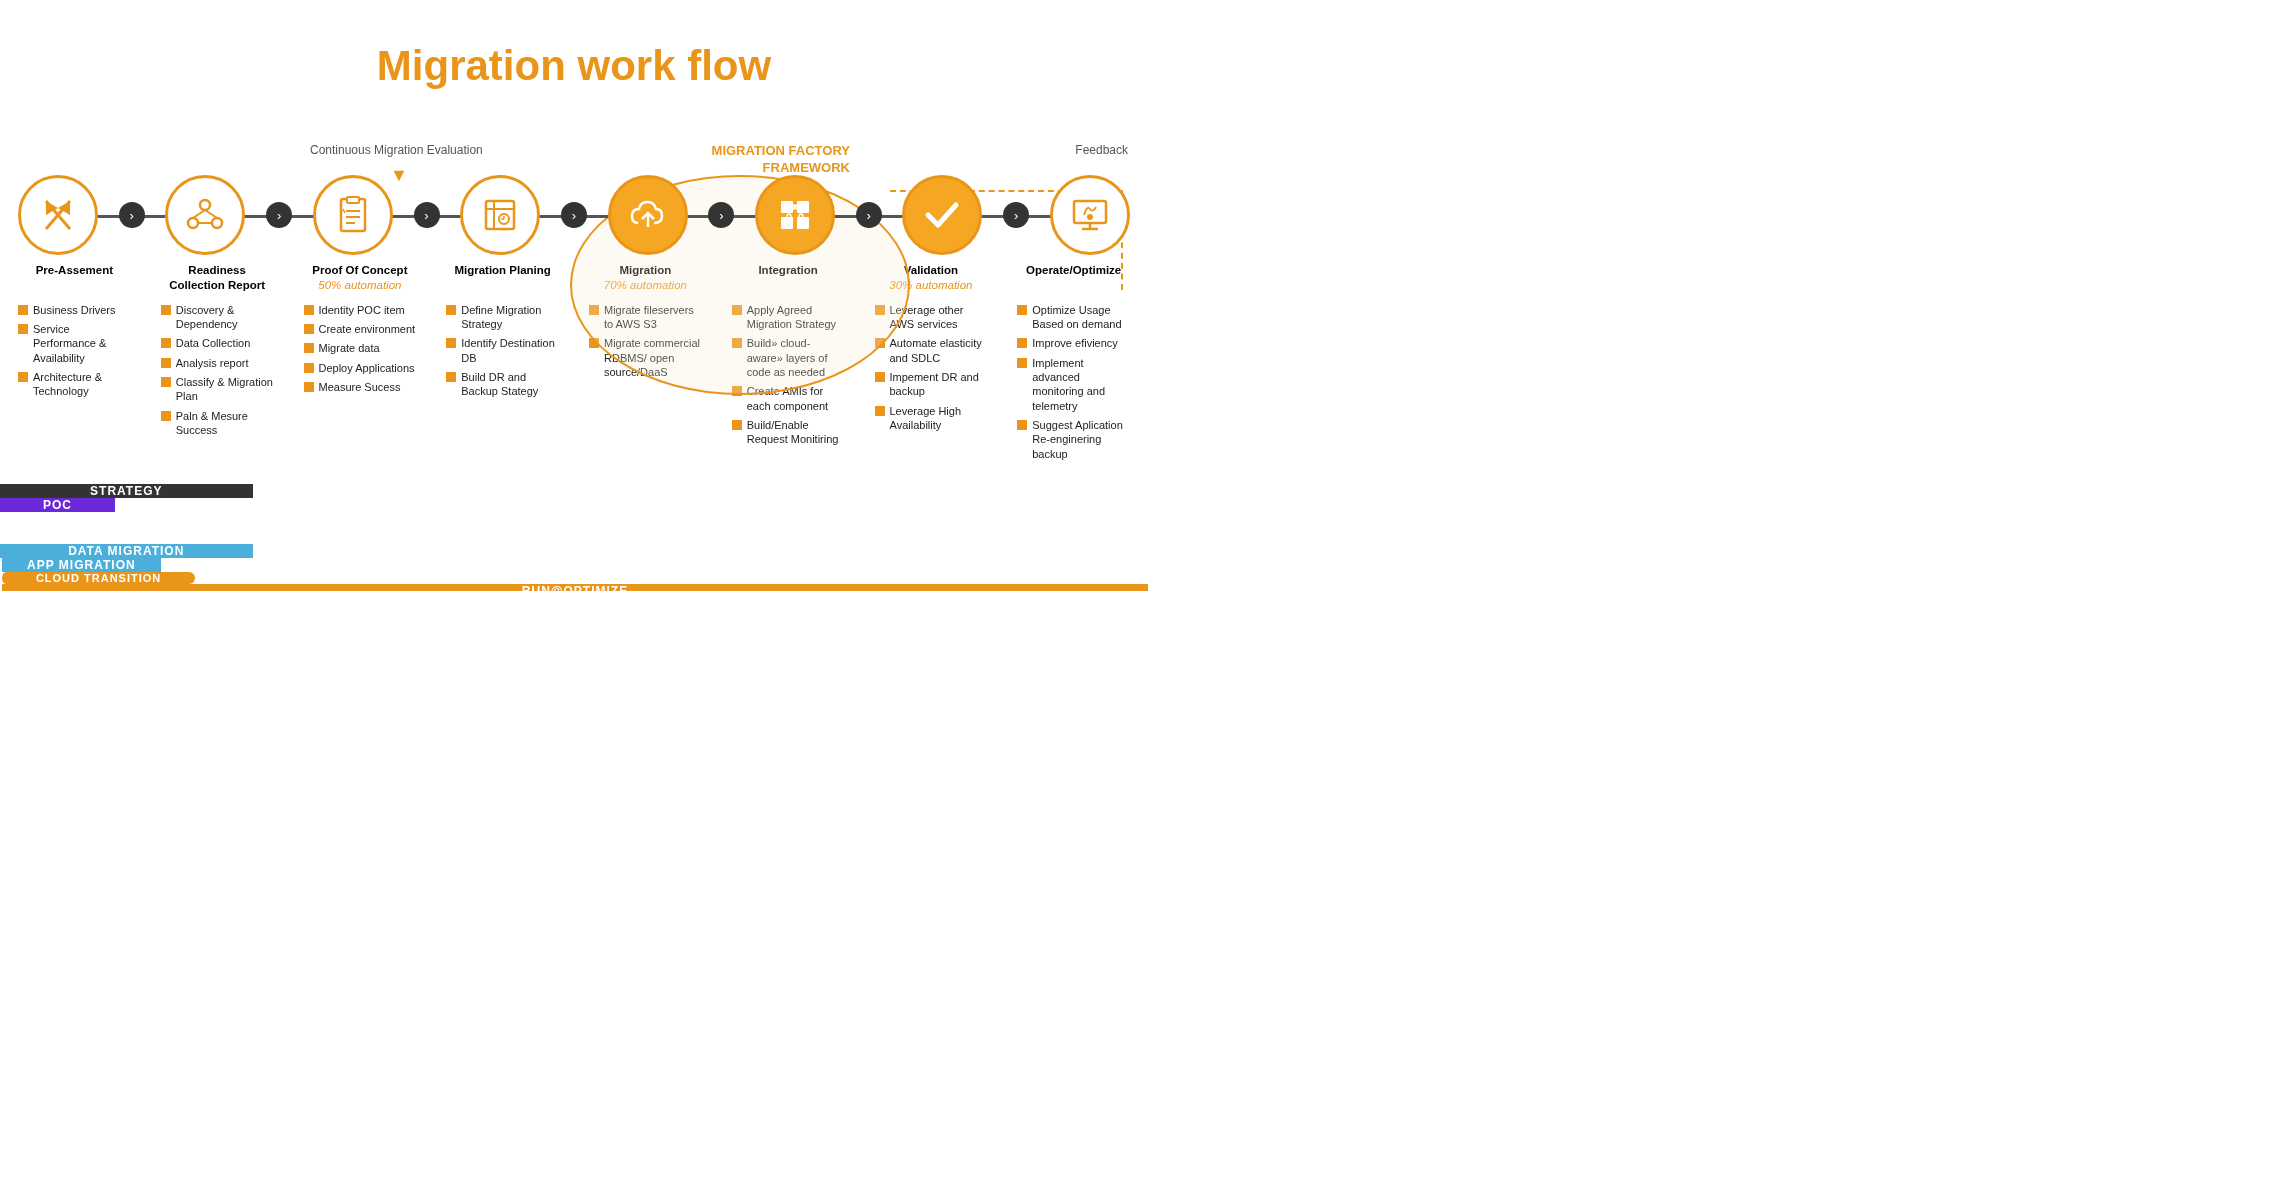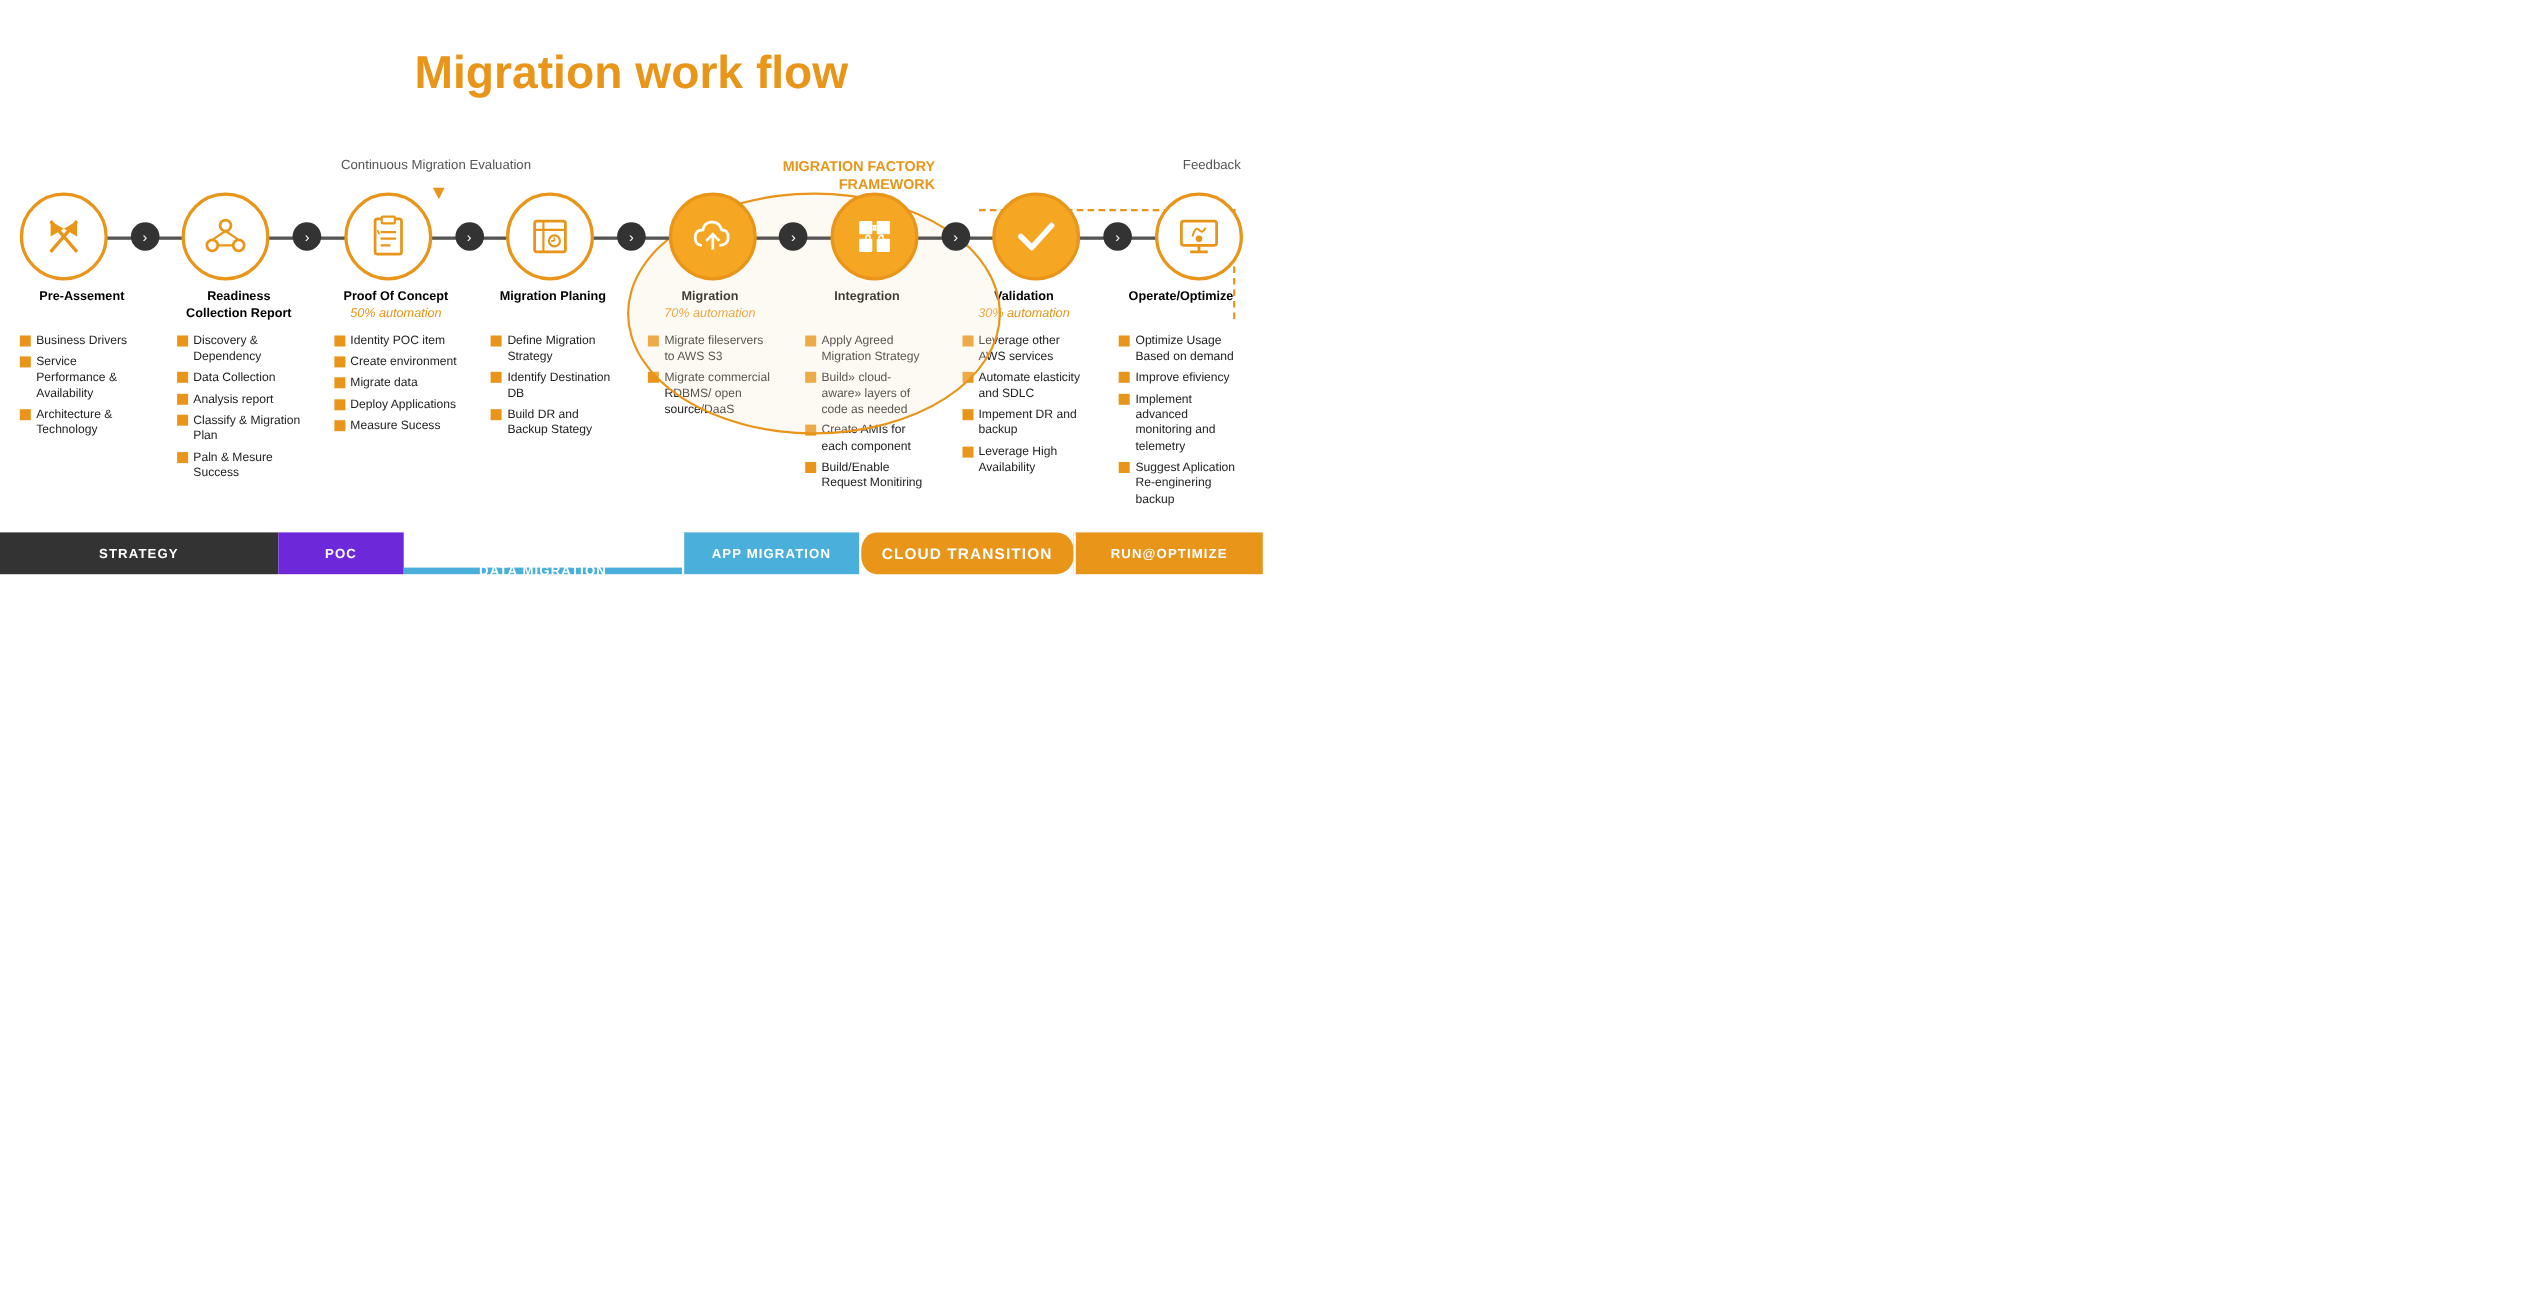--- a/index.html
+++ b/index.html
@@ -495,34 +495,34 @@
         <div class="bullet-item">
           <div class="bullet-square"></div>
           <span>Suggest Aplication Re-enginering backup</span>
         </div>
       </div>
 
     </div>
 
   </div>
 
-  <div class="bottom-bar" style="margin-top:18px;">
+  <div class="bottom-bar" style="margin-top:18px;flex-direction:column;">
     <div class="bottom-segment" style="background:#333333; width:22%; font-size:12px; letter-spacing:1px;">
       STRATEGY
     </div>
     <div class="bottom-segment" style="background:#6d28d9; width:10%; font-size:12px; letter-spacing:1px;">
       POC
     </div>
     <div class="bottom-segment" style="background:#4AAFDA; width:22%; font-size:12px; letter-spacing:1px;margin-top:32px;">
       DATA MIGRATION
     </div>
     <div class="bottom-segment" style="background:#4AAFDA; width:14%; font-size:12px; letter-spacing:1px; border-left:2px solid #fff;">
       APP MIGRATION
     </div>
-    <div class="bottom-segment" style="background:#E8951A; width:17%; font-size:14px; letter-spacing:1px; border-left:2px solid #fff;border-radius:16px;">
+    <div class="bottom-segment" style="background:#E8951A; width:17%; font-size:11px; letter-spacing:1px; border-left:2px solid #fff;border-radius:16px;">
       CLOUD TRANSITION
     </div>
     <div class="bottom-segment" style="background:#E8951A; flex:1; font-size:12px; letter-spacing:1px; border-left:2px solid #fff;">
       RUN@OPTIMIZE
     </div>
   </div>
 
 </div>
 
 </body></html>

